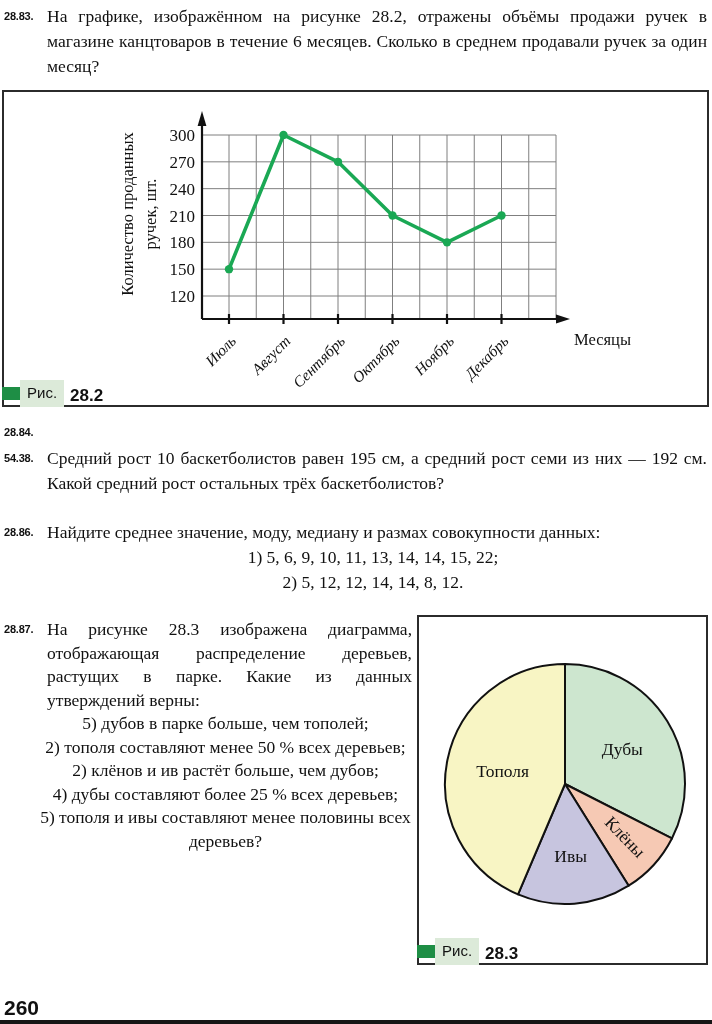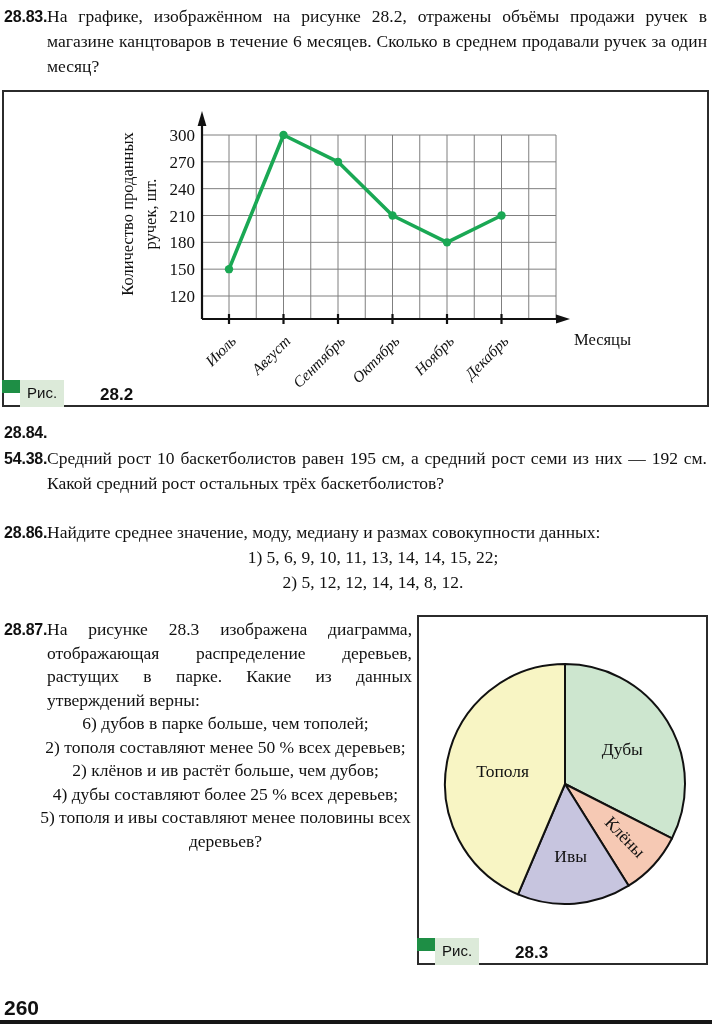--- a/index.html
+++ b/index.html
@@ -2,30 +2,30 @@
 <html lang="ru"><head>
 <meta charset="utf-8">
 <style>
   html,body{margin:0;padding:0;}
   body{width:712px;height:1024px;position:relative;background:#ffffff;color:#111;
        font-family:"Liberation Serif",serif;overflow:hidden;}
   
   .prob{position:absolute;left:0;right:5px;padding-left:47px;font-size:17.5px;
         line-height:25px;text-align:justify;}
   .prob .num{position:absolute;left:4px;top:0;font-family:"Liberation Sans",sans-serif;
-             font-weight:bold;font-size:16px;letter-spacing:-0.2px;}
+             font-weight:bold;font-size:11px;letter-spacing:-0.2px;}
   .prob .item{margin-left:-8px;text-align:center;}
   .var{font-style:italic;font-family:"Liberation Serif",serif;}
   
   .figbox{position:absolute;border:2px solid #2b2b2b;background:#fff;}
-  .fig-caption{position:absolute;left:-2px;bottom:-2px;display:flex;align-items:flex-start;
+  .fig-caption{position:absolute;left:-2px;bottom:-2px;display:flex;align-items:center;
                font-family:"Liberation Sans",sans-serif;}
   .cap-square{width:18px;height:13px;display:inline-block;}
   .cap-strip{display:inline-block;height:23px;padding:4px 7px 0 7px;font-size:15px;}
-  .cap-num{font-weight:bold;font-size:17px;padding:5px 0 0 6px;margin-left:30px;}
+  .cap-num{font-weight:bold;font-size:17px;padding:5px 0 0 6px;}
   
   text{fill:#111;}
   .tick{font-family:"Liberation Serif",serif;font-size:17px;}
   .month{font-family:"Liberation Serif",serif;font-style:italic;font-size:15.5px;}
   .axis-title{font-family:"Liberation Serif",serif;font-size:16.5px;}
   .pie-label{font-family:"Liberation Serif",serif;font-size:17.5px;}
   
   #pagenum{position:absolute;left:4px;top:996px;font-family:"Liberation Sans",sans-serif;
            font-weight:bold;font-size:21px;text-align:center;}
   #bottom-rule{position:absolute;left:0;right:0;bottom:0;height:4px;background:#161616;}
@@ -117,21 +117,21 @@
 <div class="prob" style="top:520px">
   <span class="num">28.86.</span>
   <span>Найдите среднее значение, моду, медиану и размах совокупности данных:</span>
   <div class="item">1) 5, 6, 9, 10, 11, 13, 14, 14, 15, 22;</div>
   <div class="item">2) 5, 12, 12, 14, 14, 8, 12.</div>
 </div>
 
 <div class="prob" style="top:618px;width:365px;right:auto;line-height:23.5px">
   <span class="num">28.87.</span>
   <span>На рисунке 28.3 изображена диаграмма, отображающая распределение деревьев, растущих в парке. Какие из данных утверждений верны:</span>
-  <div class="item">6) дубов в парке больше, чем тополей;</div>
+  <div class="item">5) дубов в парке больше, чем тополей;</div>
   <div class="item">2) тополя составляют менее 50 % всех деревьев;</div>
   <div class="item">2) клёнов и ив растёт больше, чем дубов;</div>
   <div class="item">4) дубы составляют более 25 % всех деревьев;</div>
   <div class="item">5) тополя и ивы составляют менее половины всех деревьев?</div>
 </div>
 
 <figure class="figbox" style="top:615px;left:417px;width:287px;height:346px;margin:0">
   <svg id="pie-svg" width="287" height="346" viewBox="0 0 287 346">
       <path d="M 146 167 L 146 47 A 120 120 0 0 1 252.92078290260415 221.4788599687456 Z" fill="#cde6cf" stroke="#111" stroke-width="2" stroke-linejoin="round"></path>
       <text class="pie-label" text-anchor="middle" transform="translate(203.297419044595,137.88809645108824) rotate(0)">Дубы</text>

